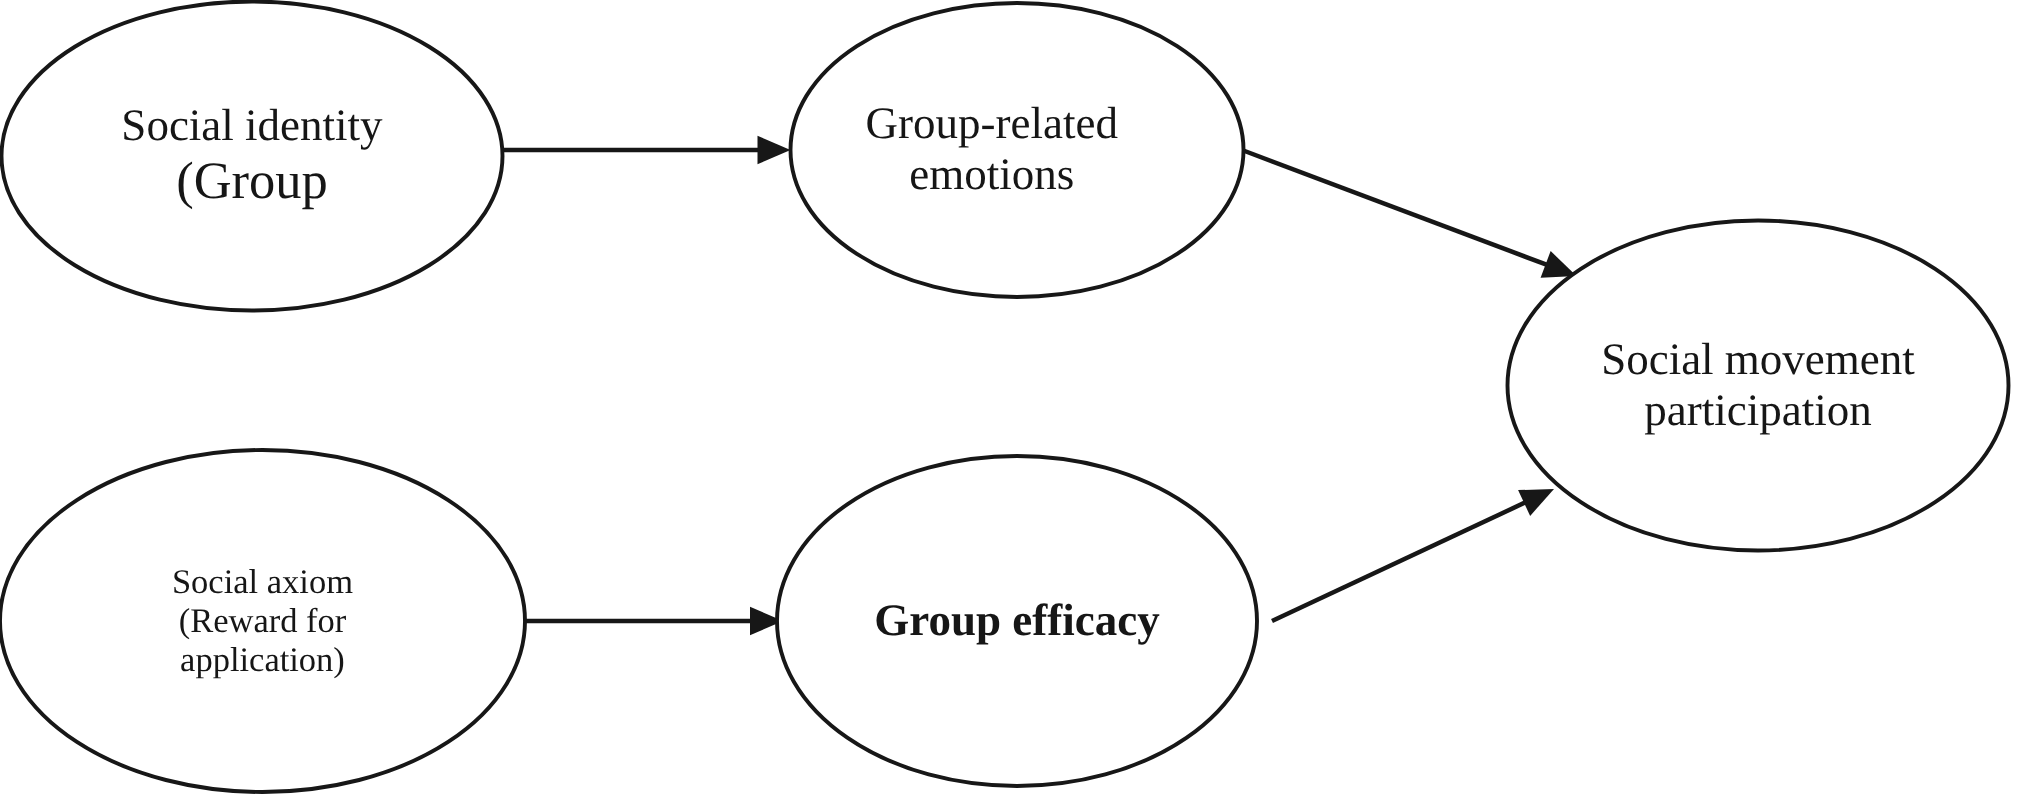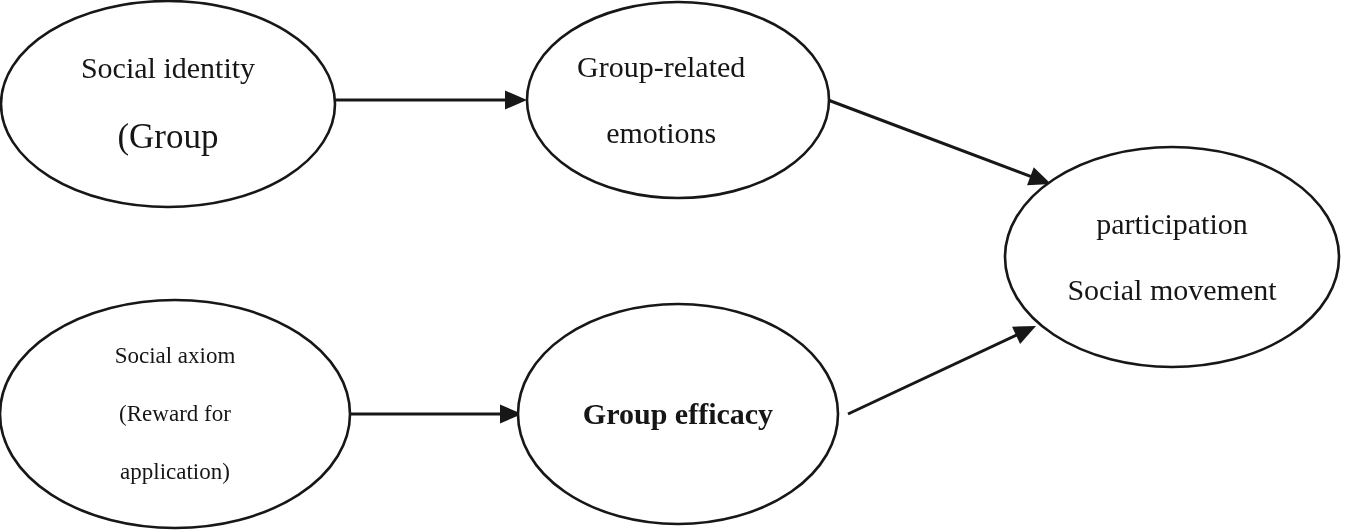--- a/index.html
+++ b/index.html
@@ -44,21 +44,20 @@
   .node-label {
     position: absolute;
     box-sizing: border-box;
     display: flex;
     flex-direction: column;
     justify-content: center;
     pointer-events: none;
     line-height: 1.14;
     color: #161616;
     white-space: pre;
-    gap: 32px;
   }
   .node-label.center { align-items: center; text-align: center; }
   .node-label.left   { align-items: center; text-align: left; }
   .lbl-line { display: block; }
   .sz-lg { font-size: 30px; }
   .sz-md { font-size: 35px; }
   .sz-sm { font-size: 23px; }
 </style>
 </head>
 <body>
@@ -89,18 +88,18 @@
         <ellipse class="node-ellipse" cx="678" cy="100" rx="151" ry="98"></ellipse>
         <ellipse class="node-ellipse" cx="1172" cy="257" rx="167" ry="110"></ellipse>
         <ellipse class="node-ellipse" cx="175" cy="414" rx="175" ry="114"></ellipse>
         <ellipse class="node-ellipse" cx="678" cy="414" rx="160" ry="110"></ellipse>
       </g>
   </svg>
 
   <div id="label-layer">
       <div class="node-label center" style="left: 49.43px; top: 16.45px; width: 237.14px; height: 175.1px;"><span class="lbl-line sz-lg">Social identity</span><span class="lbl-line sz-md">(Group</span></div>
       <div class="node-label center" style="left: 554px; top: 16.7px; width: 214.42px; height: 166.6px;"><span class="lbl-line sz-lg">Group-related</span><span class="lbl-line sz-lg">emotions</span></div>
-      <div class="node-label center" style="left: 1053.43px; top: 163.5px; width: 237.14px; height: 187px;"><span class="lbl-line sz-lg">participation</span><span class="lbl-line sz-lg">Social movement</span></div>
+      <div class="node-label center" style="left: 1053.43px; top: 163.5px; width: 237.14px; height: 187px;"><span class="lbl-line sz-lg">Social movement</span><span class="lbl-line sz-lg">participation</span></div>
       <div class="node-label left" style="left: 50.75px; top: 317.1px; width: 248.5px; height: 193.8px;"><span class="lbl-line sz-sm">Social axiom</span><span class="lbl-line sz-sm">(Reward for</span><span class="lbl-line sz-sm">application)</span></div>
       <div class="node-label center" style="left: 564.4px; top: 320.5px; width: 227.2px; height: 187px; font-weight: bold;"><span class="lbl-line sz-lg">Group efficacy</span></div>
     </div>
 
 </div>
 
 </body></html>

